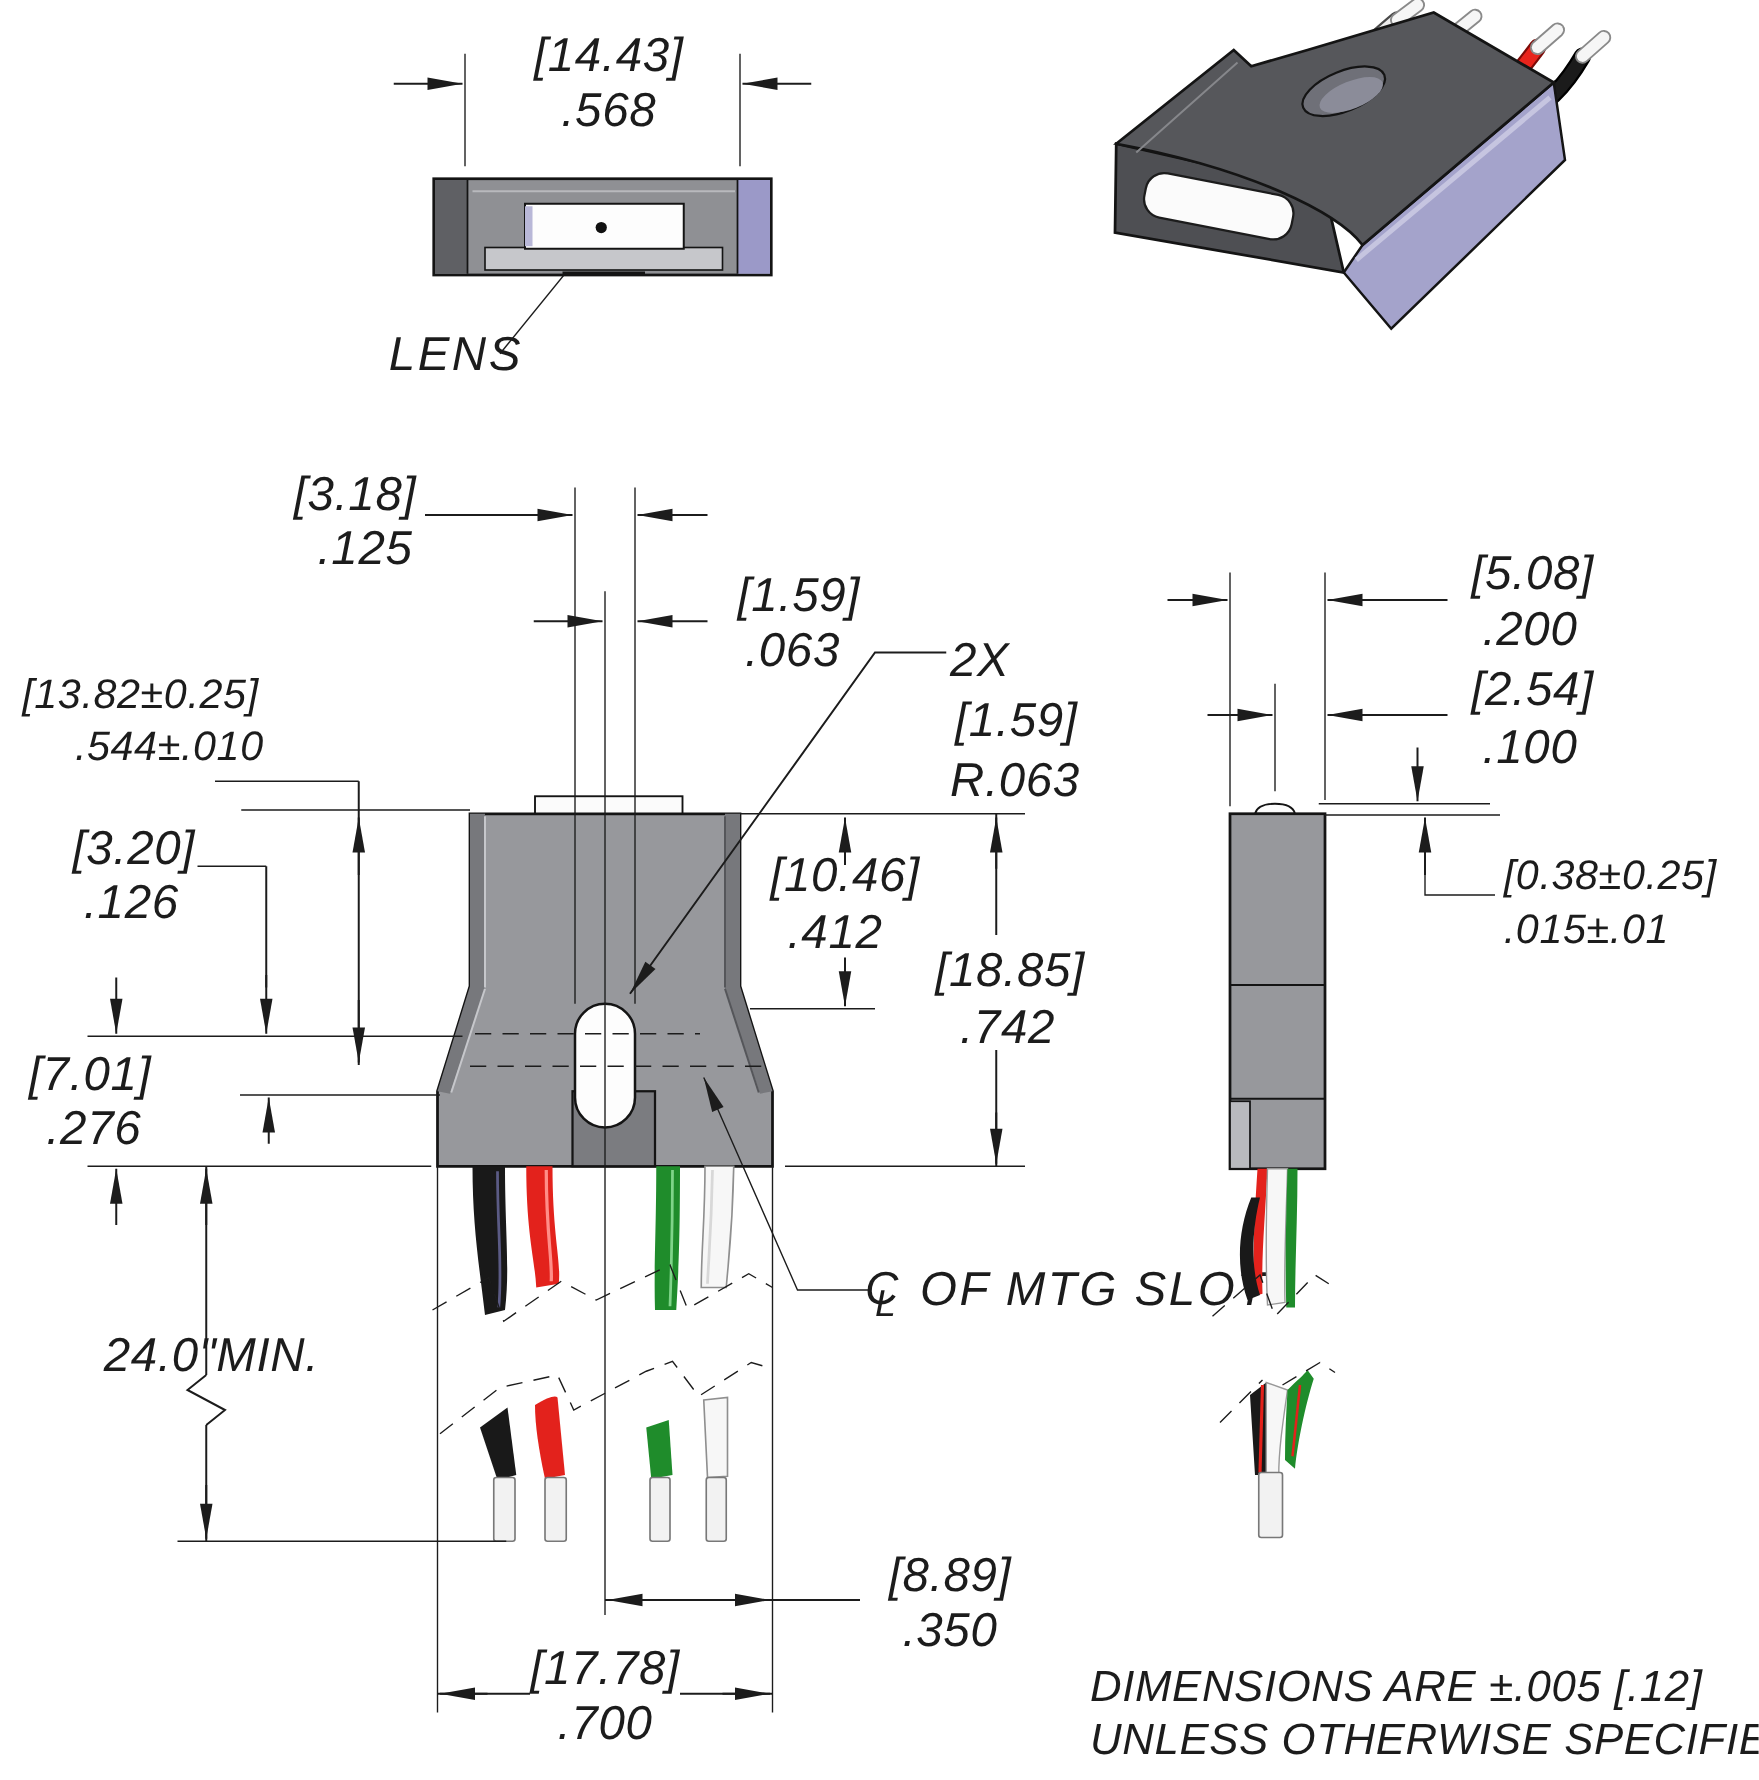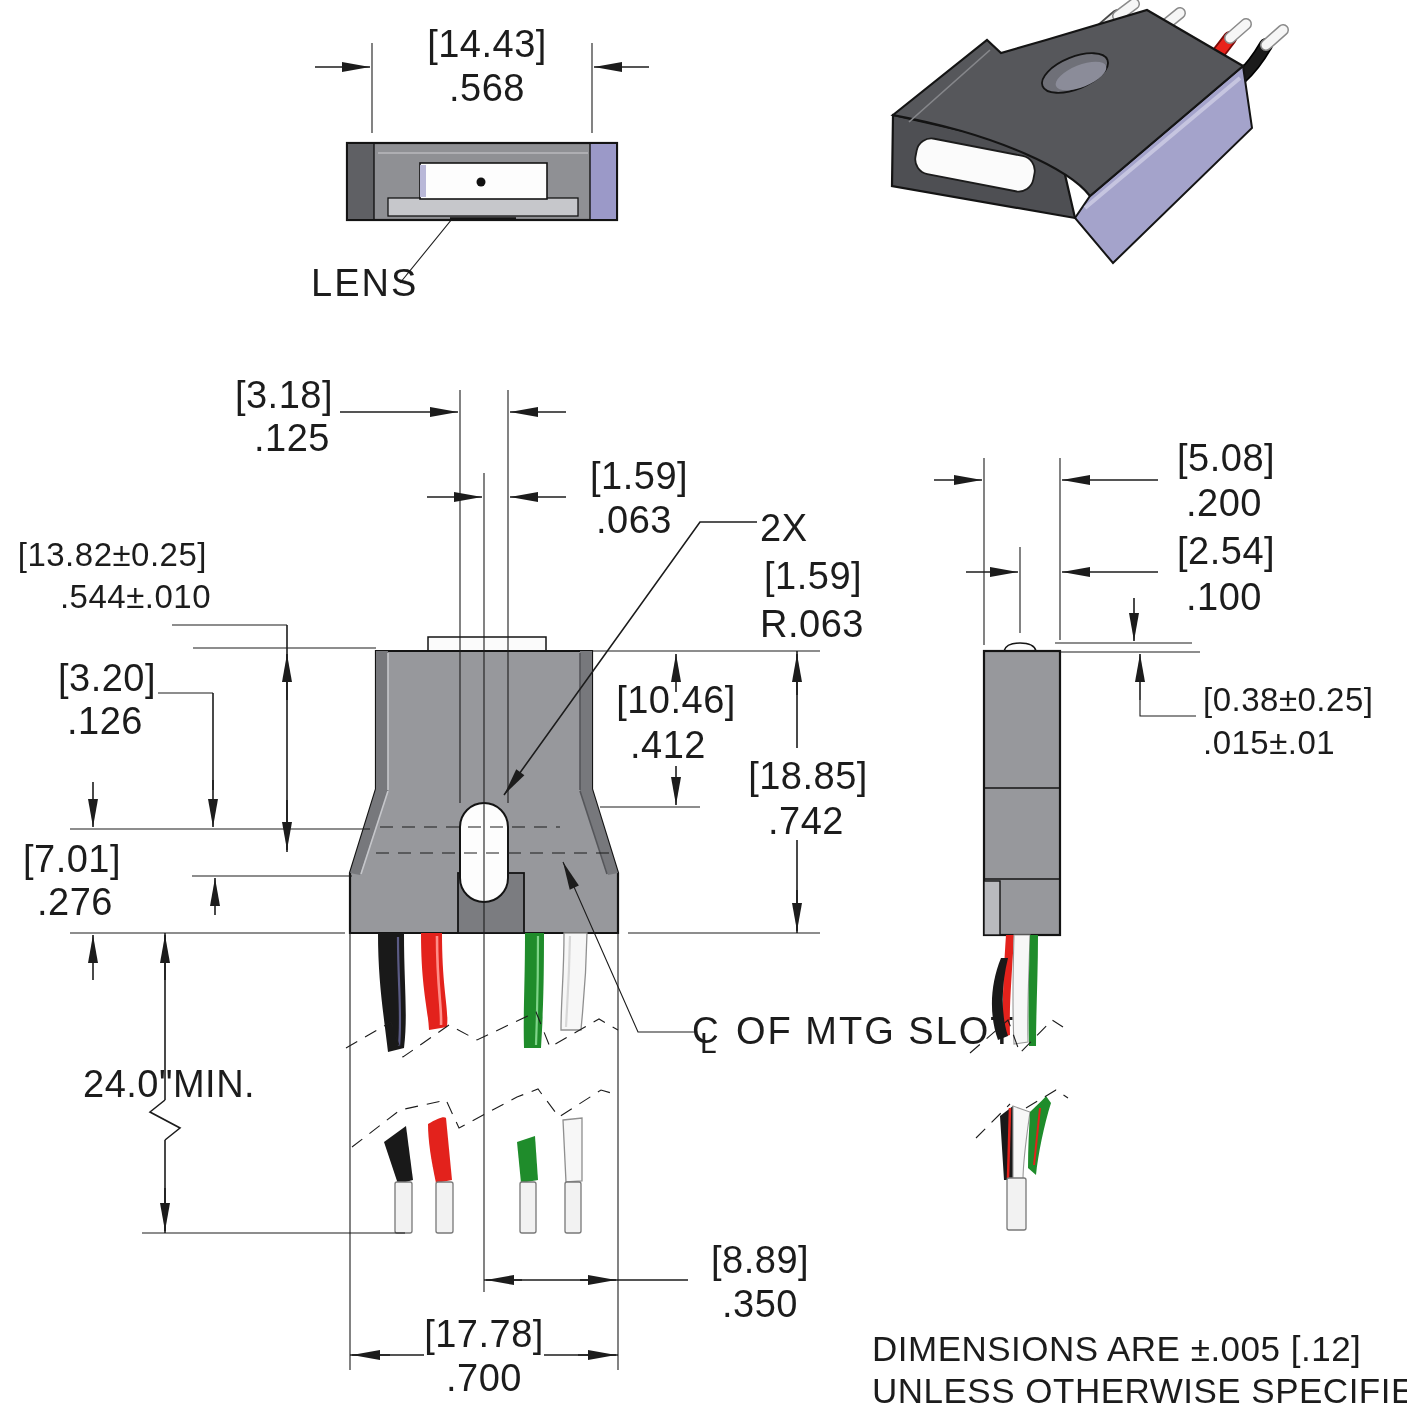--- a/index.html
+++ b/index.html
@@ -1,16 +1,16 @@
 <!DOCTYPE html>
 <html><head>
 <meta charset="utf-8">
 <style>
   html,body{margin:0;padding:0;background:#fff;}
-  #stage{position:relative;width:1407px;height:1424px;background:#ffffff;overflow:hidden;}
+  #stage{position:relative;width:1407px;height:1424px;background:#ffffff;overflow:hidden;font-style:italic;}
   svg{display:block;}
   .t{font-family:"Liberation Sans",sans-serif;font-size:38px;fill:#1c1c1c;letter-spacing:.5px;}
   .ts{font-size:33px;}
   .tn{font-size:35px;letter-spacing:.5px;}
   .tw{letter-spacing:2px;}
   .ln{stroke:#1c1c1c;stroke-width:1.6;fill:none;}
   .lt{stroke-width:1.1;}
   .dash{stroke-dasharray:13 9;}
   .arr{marker-end:url(#ah);}
 </style>

